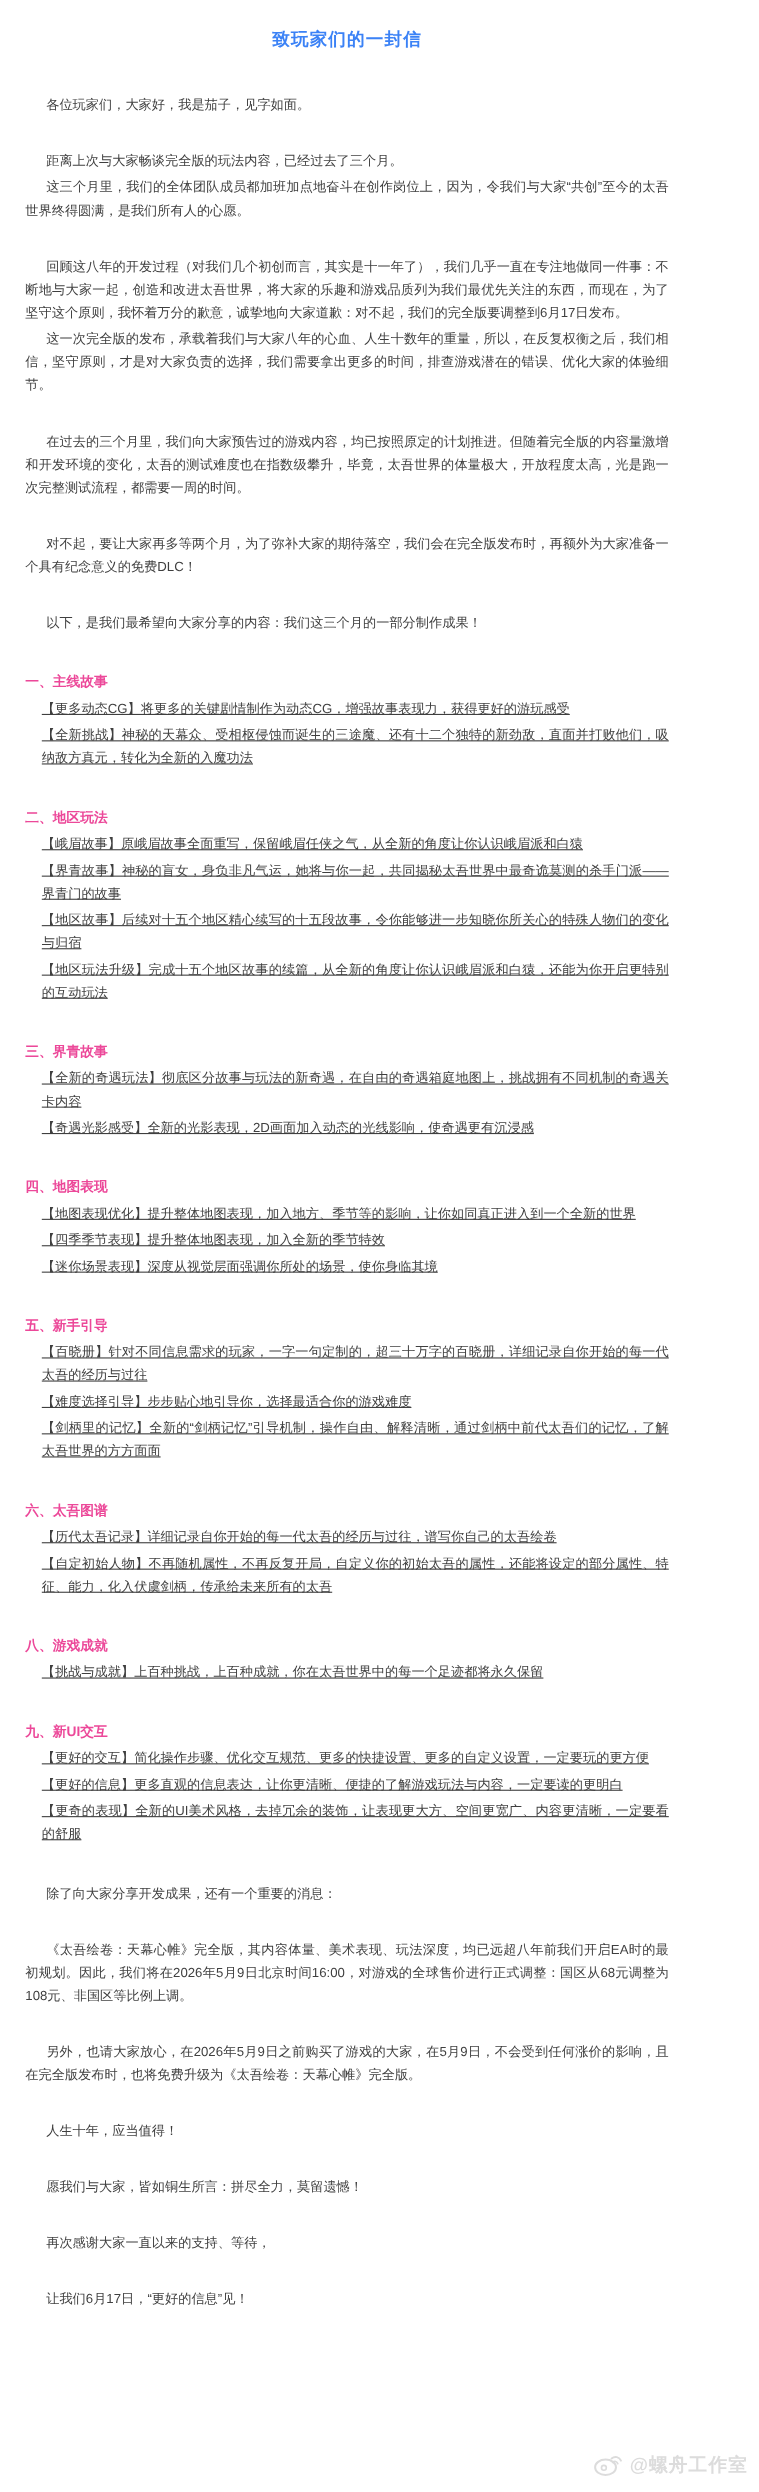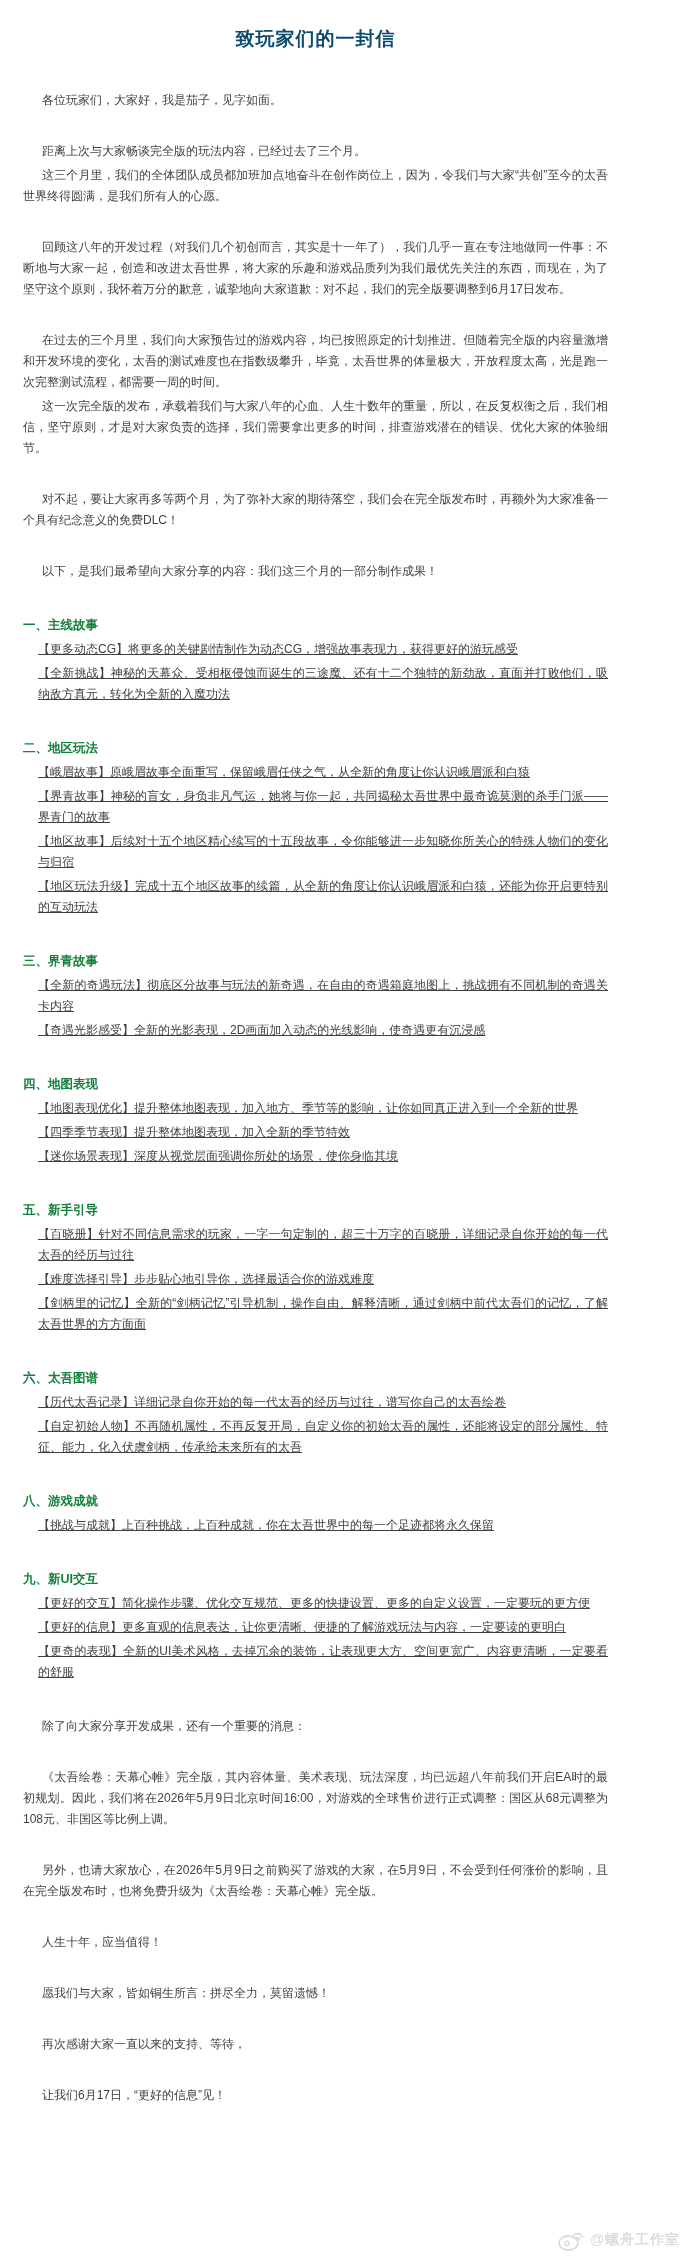--- a/index.html
+++ b/index.html
@@ -11,76 +11,76 @@
     position: relative;
     width: 690px;
     min-height: 2265px;
     background: #ffffff;
     overflow: hidden;
   }
   .title {
     width: 585px;
     margin: 26px 0 38px 23px;
     text-align: center;
-    font-size: 19px;
+    font-size: 16px;
     font-weight: bold;
-    color: #0c4a6e;
+    color: #3b82f6;
     letter-spacing: 1px;
   }
   .content {
     width: 585px;
     margin-left: 23px;
     font-size: 12px;
     line-height: 21px;
     color: #3f3f3f;
     text-align: justify;
     margin-top: 13px;
   }
   .content p, .content h2 {
     margin: 0 0 3px 0;
     font-weight: normal;
   }
   .para { text-indent: 19px; }
   .bullet { margin-left: 15px !important; text-decoration: underline; }
   .heading {
     font-weight: bold !important;
-    color: #15803d;
+    color: #ec4899;
     font-size: 12.5px;
   }
   .sp1 { margin-top: 30px !important; }
   .sp2 { margin-top: 33px !important; }
   .watermark {
     position: absolute;
     top: 2228px;
     right: 10px;
     display: flex;
     align-items: center;
     gap: 5px;
     color: #dcdcdc;
-    font-size: 14px;
+    font-size: 17px;
     font-weight: bold;
     letter-spacing: 1px;
     user-select: none;
   }
   .watermark svg { display: block; }
 </style>
 </head>
 <body>
 
 <div class="page">
 
   <h1 class="title">致玩家们的一封信</h1>
 
   <main class="content" id="letter-body">
       <p class="para">各位玩家们，大家好，我是茄子，见字如面。</p>
       <p class="para sp1">距离上次与大家畅谈完全版的玩法内容，已经过去了三个月。</p>
       <p class="para">这三个月里，我们的全体团队成员都加班加点地奋斗在创作岗位上，因为，令我们与大家“共创”至今的太吾世界终得圆满，是我们所有人的心愿。</p>
       <p class="para sp1">回顾这八年的开发过程（对我们几个初创而言，其实是十一年了），我们几乎一直在专注地做同一件事：不断地与大家一起，创造和改进太吾世界，将大家的乐趣和游戏品质列为我们最优先关注的东西，而现在，为了坚守这个原则，我怀着万分的歉意，诚挚地向大家道歉：对不起，我们的完全版要调整到6月17日发布。</p>
+      <p class="para">这一次完全版的发布，承载着我们与大家八年的心血、人生十数年的重量，所以，在反复权衡之后，我们相信，坚守原则，才是对大家负责的选择，我们需要拿出更多的时间，排查游戏潜在的错误、优化大家的体验细节。</p>
       <p class="para sp1">在过去的三个月里，我们向大家预告过的游戏内容，均已按照原定的计划推进。但随着完全版的内容量激增和开发环境的变化，太吾的测试难度也在指数级攀升，毕竟，太吾世界的体量极大，开放程度太高，光是跑一次完整测试流程，都需要一周的时间。</p>
-      <p class="para">这一次完全版的发布，承载着我们与大家八年的心血、人生十数年的重量，所以，在反复权衡之后，我们相信，坚守原则，才是对大家负责的选择，我们需要拿出更多的时间，排查游戏潜在的错误、优化大家的体验细节。</p>
       <p class="para sp1">对不起，要让大家再多等两个月，为了弥补大家的期待落空，我们会在完全版发布时，再额外为大家准备一个具有纪念意义的免费DLC！</p>
       <p class="para sp1">以下，是我们最希望向大家分享的内容：我们这三个月的一部分制作成果！</p>
       <h2 class="heading sp2">一、主线故事</h2>
       <p class="bullet">【更多动态CG】将更多的关键剧情制作为动态CG，增强故事表现力，获得更好的游玩感受</p>
       <p class="bullet">【全新挑战】神秘的天幕众、受相枢侵蚀而诞生的三途魔、还有十二个独特的新劲敌，直面并打败他们，吸纳敌方真元，转化为全新的入魔功法</p>
       <h2 class="heading sp2">二、地区玩法</h2>
       <p class="bullet">【峨眉故事】原峨眉故事全面重写，保留峨眉任侠之气，从全新的角度让你认识峨眉派和白猿</p>
       <p class="bullet">【界青故事】神秘的盲女，身负非凡气运，她将与你一起，共同揭秘太吾世界中最奇诡莫测的杀手门派——界青门的故事</p>
       <p class="bullet">【地区故事】后续对十五个地区精心续写的十五段故事，令你能够进一步知晓你所关心的特殊人物们的变化与归宿</p>
       <p class="bullet">【地区玩法升级】完成十五个地区故事的续篇，从全新的角度让你认识峨眉派和白猿，还能为你开启更特别的互动玩法</p>

